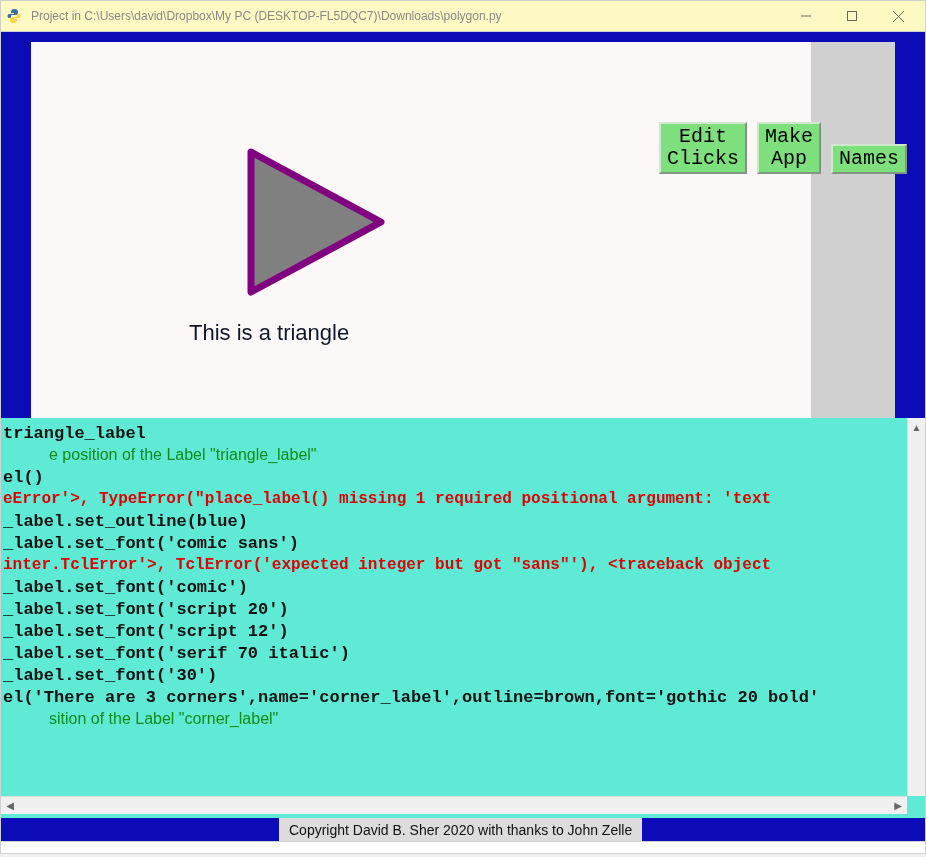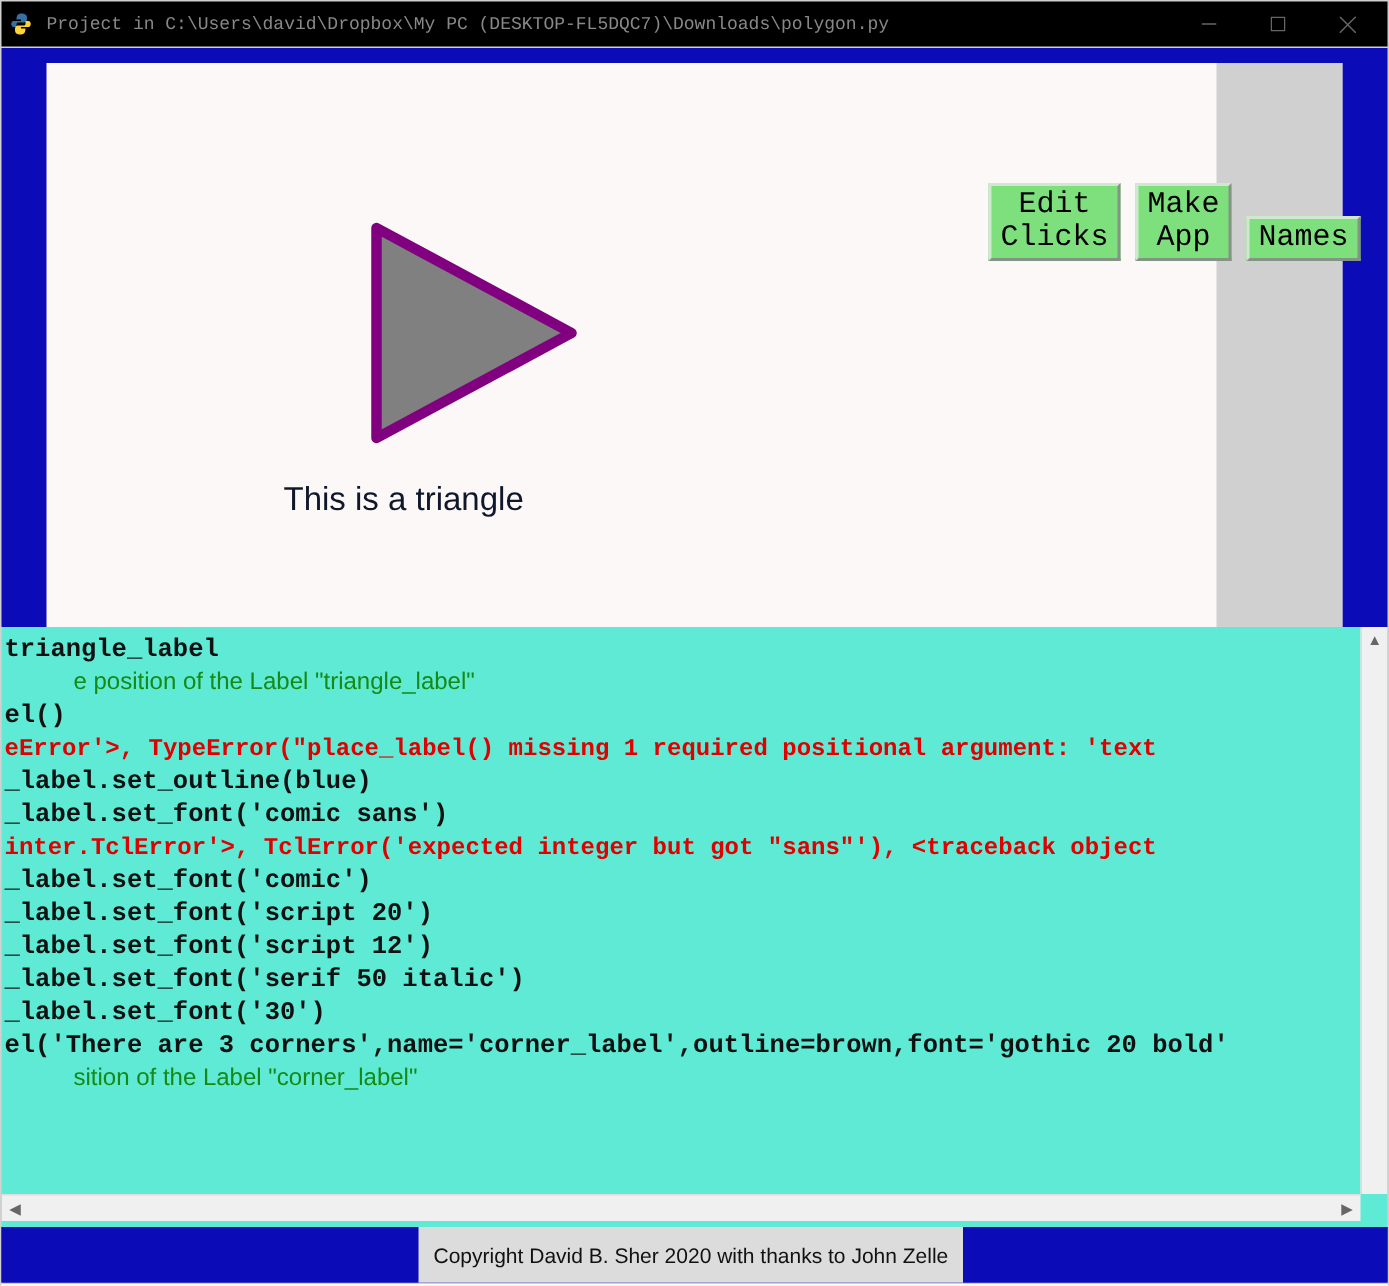--- a/index.html
+++ b/index.html
@@ -6,27 +6,26 @@
     body {
       font-family: "Segoe UI", Tahoma, sans-serif;
       background: #f0f0f0;
       width: 926px;
       height: 857px;
       overflow: hidden;
       position: relative;
     }
     .titlebar {
       height: 32px;
-      background: #000000;
+      background: #fef9c3;
       border: 1px solid #d0d0d0;
       display: flex;
       align-items: center;
       padding: 0 4px;
       position: relative;
-      font-family: Liberation Mono, monospace;
     }
     .titlebar-icon {
       width: 18px;
       height: 18px;
       margin-right: 8px;
       display:flex;
       align-items:center;
       justify-content:center;
     }
     .titlebar-title {
@@ -185,21 +184,21 @@
       align-items:center;
       justify-content:center;
       color:#666;
       font-size:10px;
       cursor:pointer;
       position:absolute;
     }
     .hscroll-arrow.left { left:0; }
     .hscroll-arrow.right { right:0; }
     .footer-bar {
-      height: 38px;
+      height: 24px;
       background:#0b0bb7;
       display:flex;
       align-items:stretch;
       border:1px solid #d0d0d0;
       border-top:none;
     }
     .footer-pad-left {
       width:278px;
       background:#0b0bb7;
     }
@@ -281,21 +280,21 @@
         <div class="cline c-black mono"> triangle_label</div>
         <div class="cline c-green">e position of the Label "triangle_label"</div>
         <div class="cline c-black mono">el()</div>
         <div class="cline c-red">eError'&gt;, TypeError("place_label() missing 1 required positional argument: 'text</div>
         <div class="cline c-black mono">_label.set_outline(blue)</div>
         <div class="cline c-black mono">_label.set_font('comic sans')</div>
         <div class="cline c-red">inter.TclError'&gt;, TclError('expected integer but got "sans"'), &lt;traceback object</div>
         <div class="cline c-black mono">_label.set_font('comic')</div>
         <div class="cline c-black mono">_label.set_font('script 20')</div>
         <div class="cline c-black mono">_label.set_font('script 12')</div>
-        <div class="cline c-black mono">_label.set_font('serif 50 italic')</div>
+        <div class="cline c-black mono">_label.set_font('serif 70 italic')</div>
         <div class="cline c-black mono">_label.set_font('30')</div>
         <div class="cline c-black mono">el('There are 3 corners',name='corner_label',outline=brown,font='gothic 20 bold'</div>
         <div class="cline c-green">sition of the Label "corner_label"</div>
       </div>
     <div class="vscroll">
       <div class="vscroll-arrow">▲</div>
     </div>
     <div class="hscroll">
       <div class="hscroll-arrow left">◀</div>
       <div class="hscroll-arrow right">▶</div>

